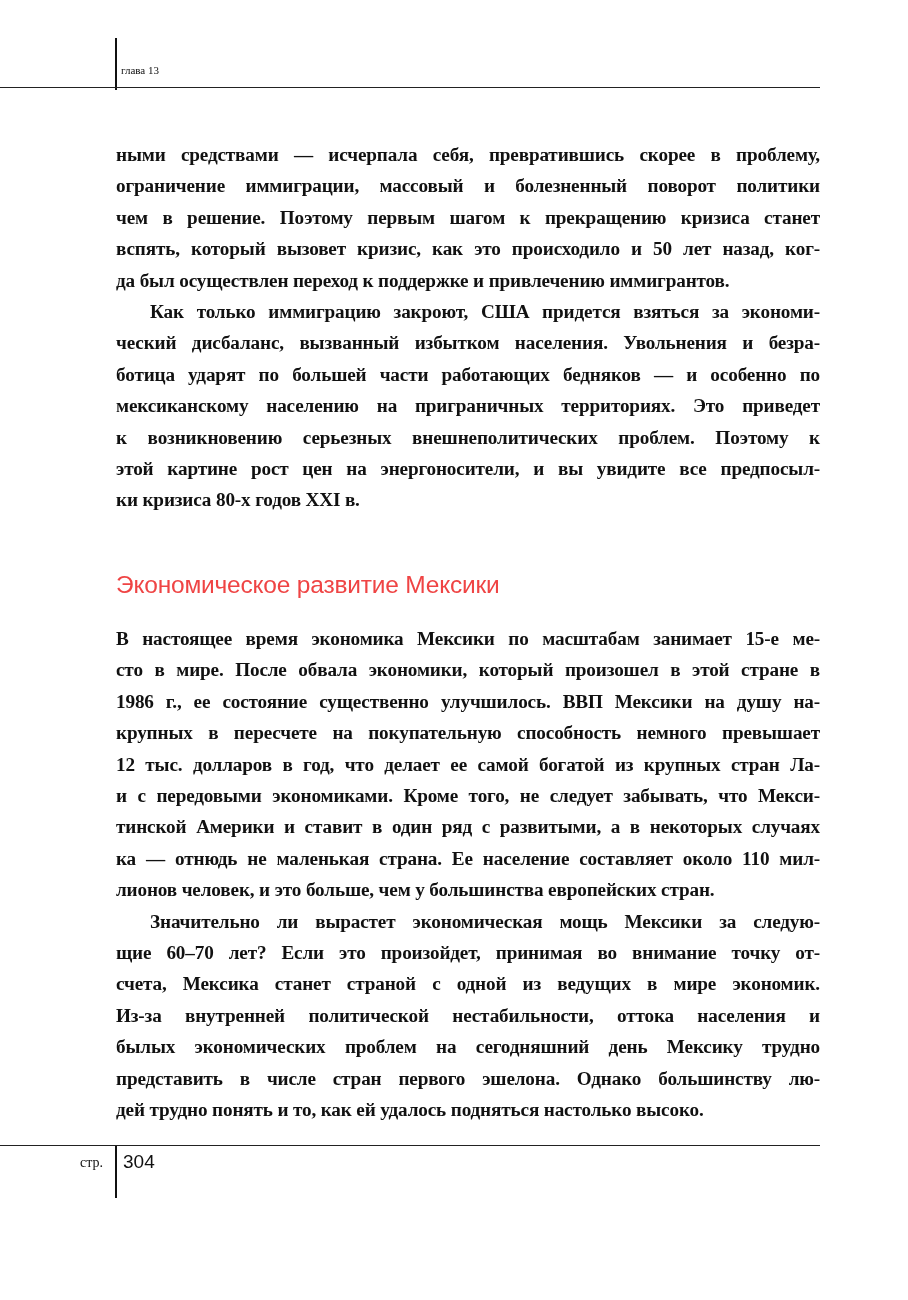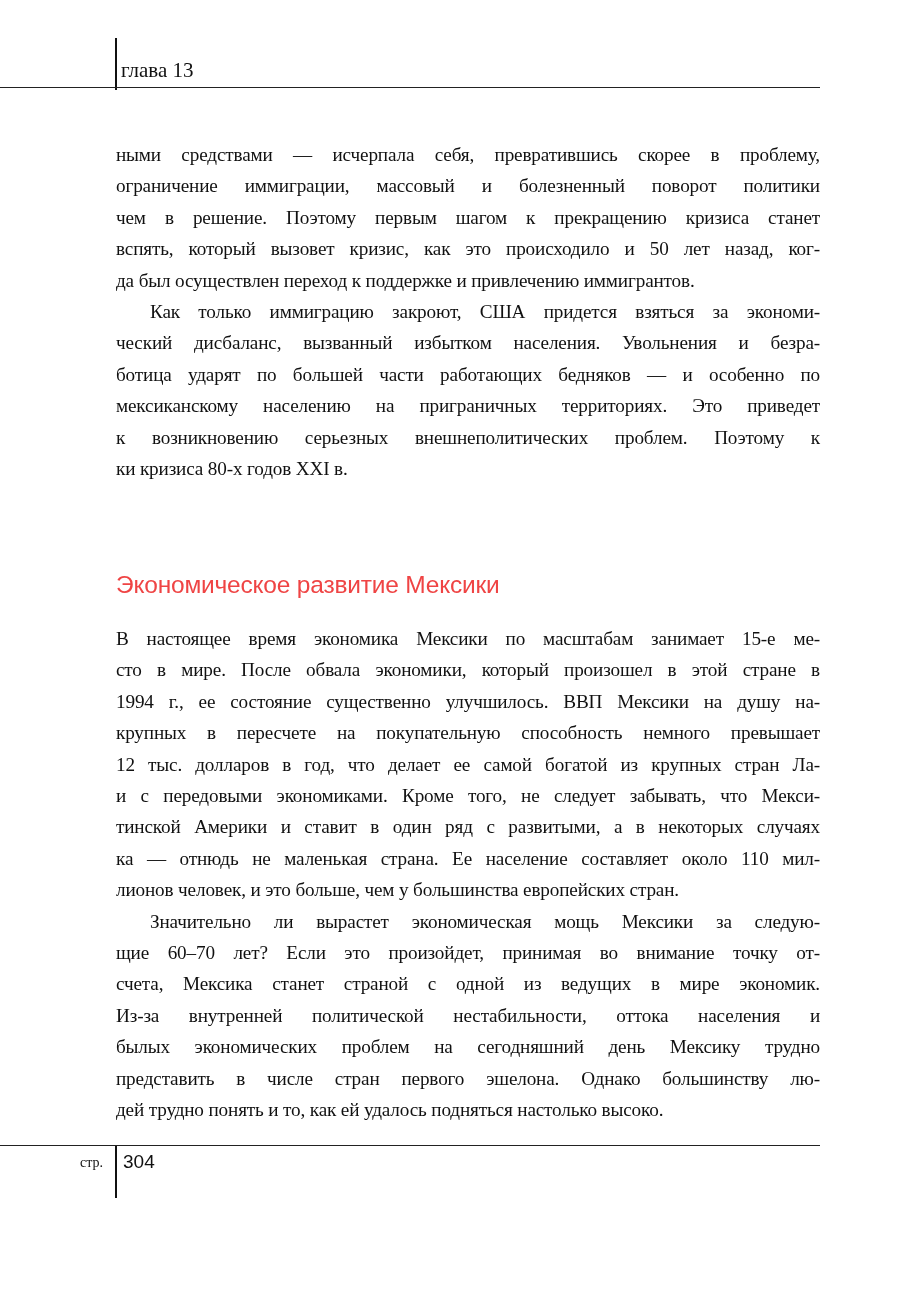--- a/index.html
+++ b/index.html
@@ -28,33 +28,34 @@
       left: 0;
       top: 87px;
       width: 820px;
       height: 1px;
       background: #222;
     }
     .running-head {
       position: absolute;
       left: 121px;
       top: 60px;
-      font-size: 21px;
+      font-size: 11px;
       line-height: 20px;
       color: #111;
     }
     .text-block {
       position: absolute;
       left: 116px;
       width: 704px;
       font-size: 19.2px;
       line-height: 31.4px;
       text-align: justify;
       text-align-last: left;
       letter-spacing: -0.15px;
+      font-weight: bold;
     }
     .para {
       margin: 0;
     }
     .line {
       display: block;
       text-align: justify;
       text-align-last: justify;
       white-space: nowrap;
     }
@@ -122,31 +123,32 @@
     <span class="line">чем в решение. Поэтому первым шагом к прекращению кризиса станет</span>
     <span class="line">вспять, который вызовет кризис, как это происходило и 50 лет назад, ког-</span>
     <span class="line last">да был осуществлен переход к поддержке и привлечению иммигрантов.</span>
   </div>
   <div class="para">
     <span class="line" style="padding-left:34px;">Как только иммиграцию закроют, США придется взяться за экономи-</span>
     <span class="line">ческий дисбаланс, вызванный избытком населения. Увольнения и безра-</span>
     <span class="line">ботица ударят по большей части работающих бедняков — и особенно по</span>
     <span class="line">мексиканскому населению на приграничных территориях. Это приведет</span>
     <span class="line">к возникновению серьезных внешнеполитических проблем. Поэтому к</span>
+    <span class="line">этой картине рост цен на энергоносители, и вы увидите все предпосыл-</span>
     <span class="line last">ки кризиса 80-х годов XXI в.</span>
   </div>
 </div>
 
 <h2 class="section-heading">Экономическое развитие Мексики</h2>
 
 <div class="text-block" style="top:623px;">
   <div class="para">
     <span class="line">В настоящее время экономика Мексики по масштабам занимает 15-е ме-</span>
     <span class="line">сто в мире. После обвала экономики, который произошел в этой стране в</span>
-    <span class="line">1994 г., ее состояние существенно улучшилось. ВВП Мексики на душу на-</span>
+    <span class="line">1986 г., ее состояние существенно улучшилось. ВВП Мексики на душу на-</span>
     <span class="line">крупных в пересчете на покупательную способность немного превышает</span>
     <span class="line">12 тыс. долларов в год, что делает ее самой богатой из крупных стран Ла-</span>
     <span class="line">и с передовыми экономиками. Кроме того, не следует забывать, что Мекси-</span>
     <span class="line">тинской Америки и ставит в один ряд с развитыми, а в некоторых случаях</span>
     <span class="line">ка — отнюдь не маленькая страна. Ее население составляет около 110 мил-</span>
     <span class="line last">лионов человек, и это больше, чем у большинства европейских стран.</span>
   </div>
   <div class="para">
     <span class="line" style="padding-left:34px;">Значительно ли вырастет экономическая мощь Мексики за следую-</span>
     <span class="line">щие 60–70 лет? Если это произойдет, принимая во внимание точку от-</span>

